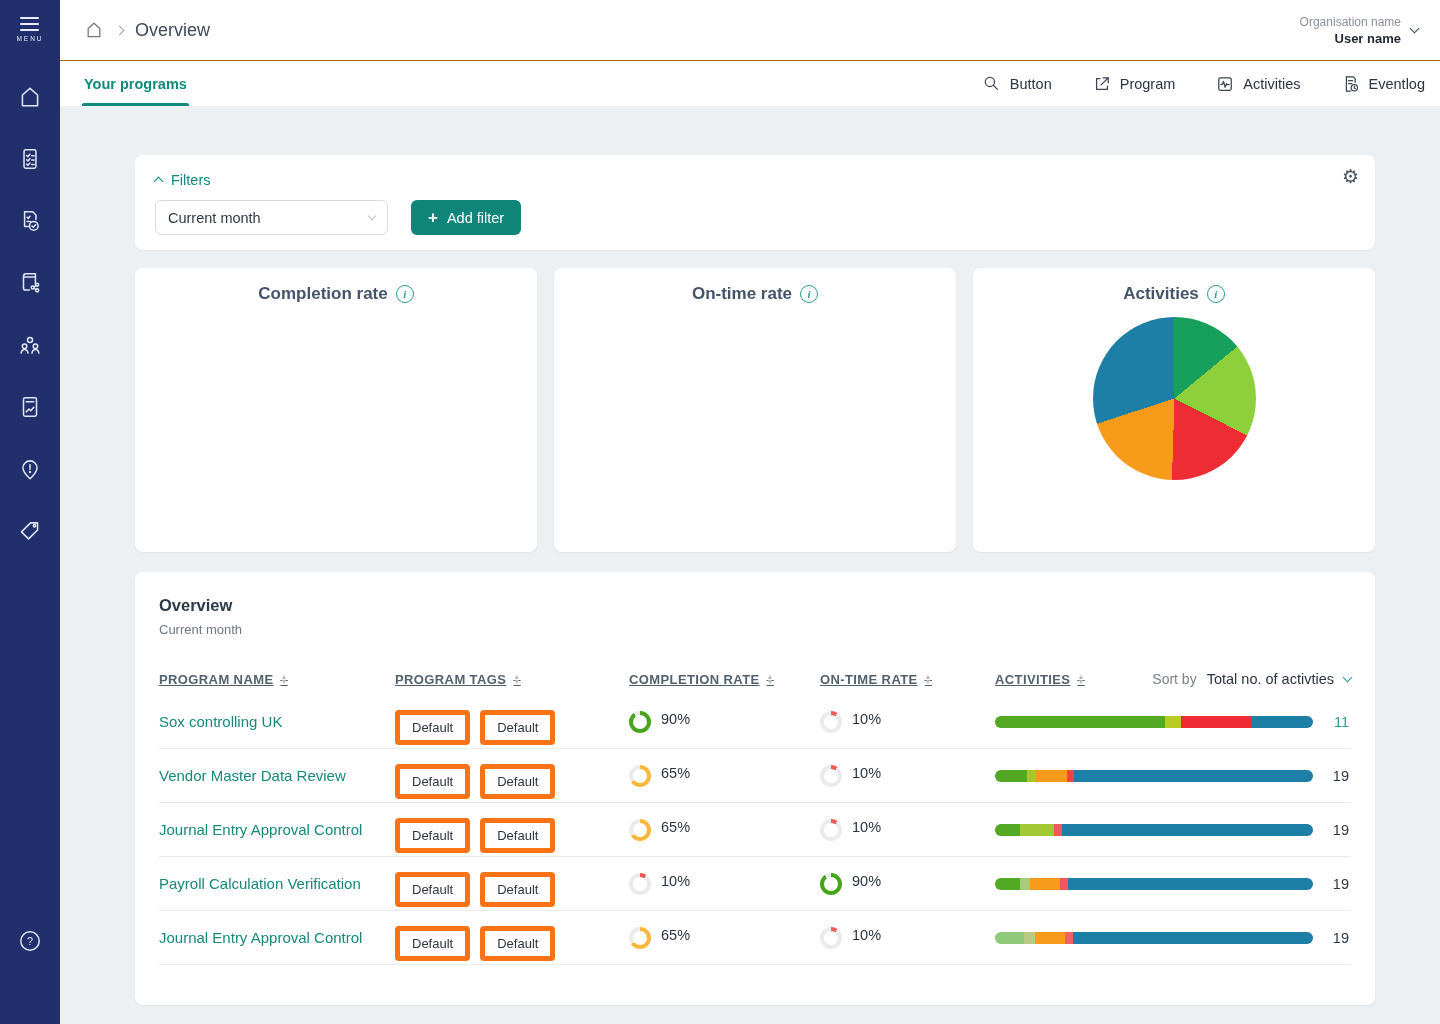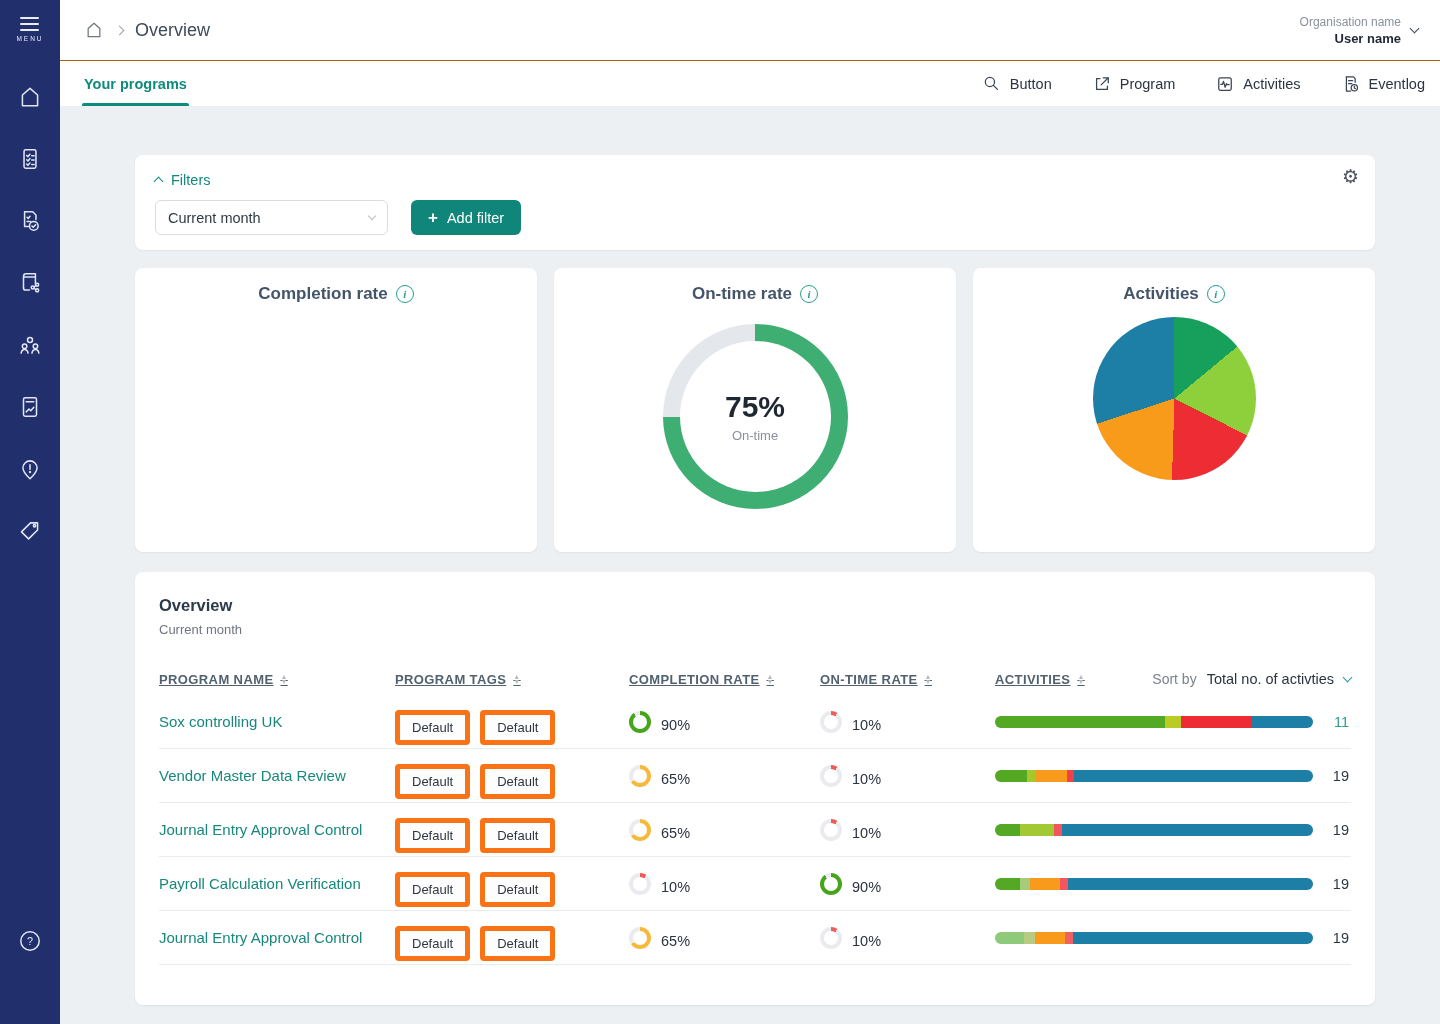--- a/index.html
+++ b/index.html
@@ -82,21 +82,21 @@
   .th { display:flex; align-items:center; gap:7px; font-size:13px; font-weight:bold; letter-spacing:.03em; color:#52616f; text-transform:uppercase; cursor:pointer;text-decoration:underline; }
   .sort-arrows { display:flex; flex-direction:column; line-height:5.5px; font-size:7px; color:#b3bac3; }
   .sortby { position:absolute; right:0; top:50%; transform:translateY(-50%); display:flex; align-items:center; gap:10px; cursor:pointer; }
   .sortby-label { font-size:14px; color:#7a828c; }
   .sortby-value { font-size:14.5px; color:#2b3340; }
   .sortby .chev { color:#2a9d8f; }
   .trow { height:54px; border-bottom:1px solid #e9ebee; }
   .pname { font-size:15px; color:#17887b; cursor:pointer; }
   .tagcell { display:flex; gap:10px; }
   .chip { border:5px solid #f97316; background:#fdfdfe; border-radius:4px; padding:5px 12px; font-size:13px; color:#2f3640;margin-top:12px; }
-  .ratecell { display:flex; align-items:flex-end; gap:10px; font-size:14.5px; color:#2b3340; }
+  .ratecell { display:flex; align-items:flex-start; gap:10px; font-size:14.5px; color:#2b3340; }
   .mini { position:relative; width:22px; height:22px; border-radius:50%; flex:none; }
   .mini::after { content:""; position:absolute; inset:4px; background:#fff; border-radius:50%; }
   .actcell { display:flex; align-items:center; gap:10px; padding-right:2px; }
   .bar { flex:1; height:12px; border-radius:7px; overflow:hidden; display:flex; background:#e9ebee; }
   .bar span { height:100%; flex:none; }
   .bar-count { width:26px; text-align:right; font-size:14.5px; }
 </style>
 </head>
 <body>
 
@@ -271,26 +271,20 @@
           <span>Completion rate</span>
           <span class="info">i</span>
         </div>
       </section>
 
       <section class="card stat-card">
         <div class="stat-title">
           <span>On-time rate</span>
           <span class="info">i</span>
         </div>
-        <div class="donut" style="background: conic-gradient(rgb(62, 174, 115) 0deg, rgb(62, 174, 115) 75%, rgb(228, 232, 237) 75%, rgb(228, 232, 237) 100%);">
-          <div class="donut-hole">
-            <div class="donut-value">75%</div>
-            <div class="donut-sub">On-time</div>
-          </div>
-        </div>
       </section>
 
       <section class="card stat-card">
         <div class="stat-title">
           <span>Activities</span>
           <span class="info">i</span>
         </div>
         <div class="pie" style="background: conic-gradient(rgb(22, 160, 91) 0%, rgb(22, 160, 91) 14%, rgb(142, 208, 60) 14%, rgb(142, 208, 60) 32.5%, rgb(238, 44, 52) 32.5%, rgb(238, 44, 52) 50.5%, rgb(248, 155, 27) 50.5%, rgb(248, 155, 27) 70%, rgb(29, 126, 166) 70%, rgb(29, 126, 166) 100%);"></div>
       </section>
     </div>

